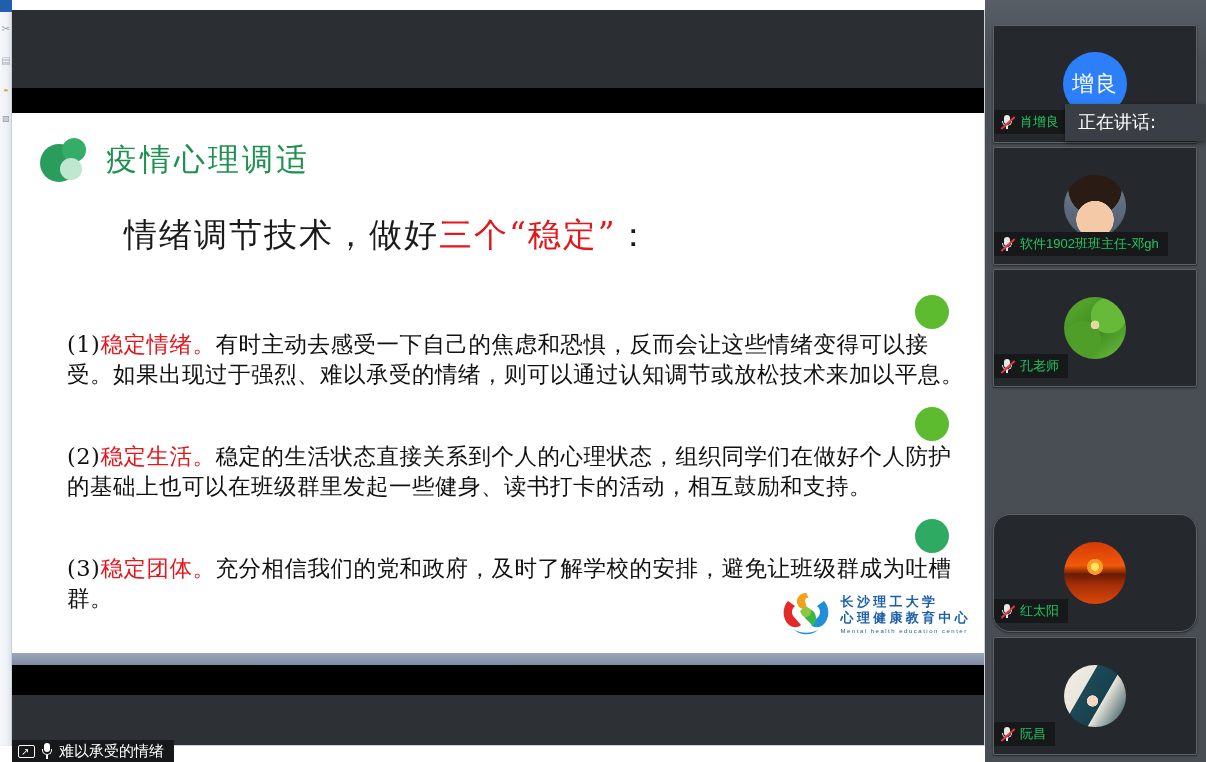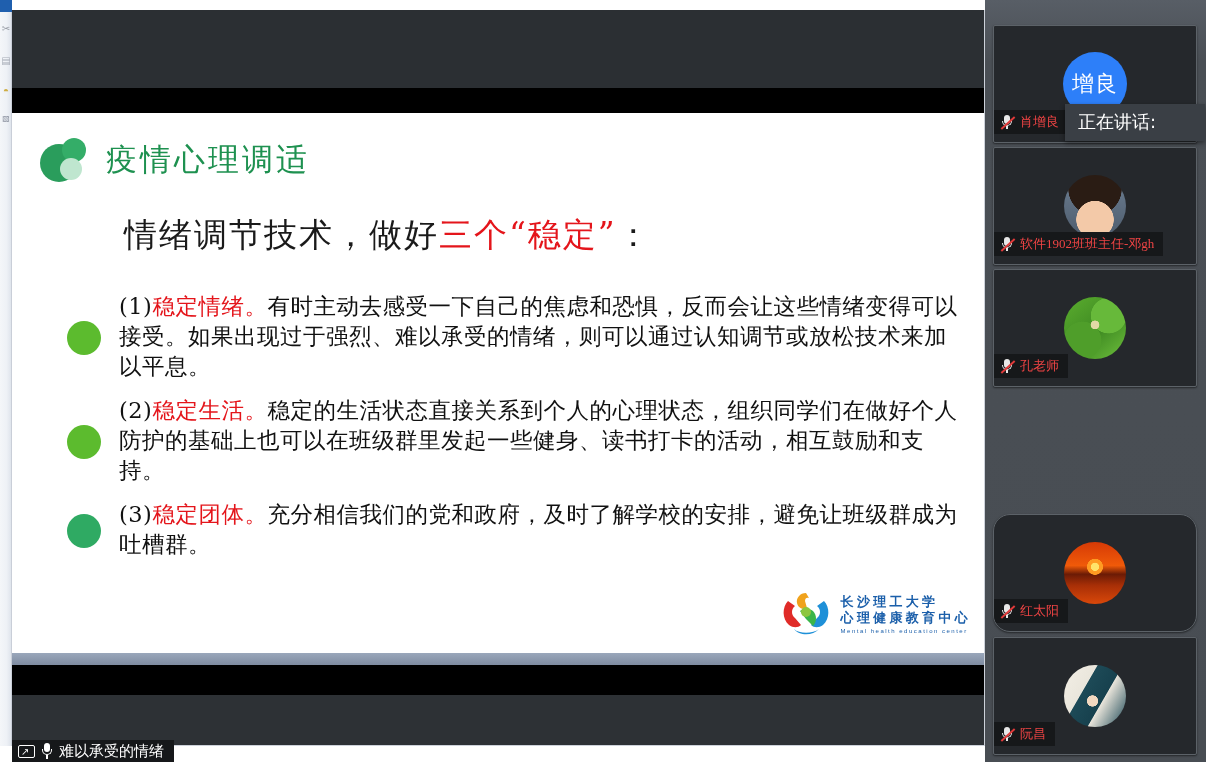--- a/index.html
+++ b/index.html
@@ -97,21 +97,21 @@
 
   .slide-subtitle {
     position: absolute; left: 112px; top: 100px;
     font-family: "DejaVu Serif", "Liberation Serif", serif;
     font-size: 33px; color: #1a1a1a; letter-spacing: 2px;
     white-space: nowrap;
   }
   .slide-subtitle .red { color: #e4151b; }
 
   .bullets { position: absolute; left: 55px; top: 178px; width: 900px; }
-  .bullet-row { display: flex; align-items: center; margin-bottom: 14px; }
+  .bullet-row { display: flex; align-items: flex-end; margin-bottom: 14px; flex-direction: column; }
   .dot {
     flex: none; width: 34px; height: 34px; border-radius: 50%;
     margin-right: 18px; margin-top: 4px;
   }
   .dot.lime { background: #5cbb2e; }
   .dot.green { background: #2faa63; }
   .bullet-text {
     font-family: "DejaVu Serif", "Liberation Serif", serif;
     font-size: 22.5px; line-height: 30px; color: #111;
     letter-spacing: 0.5px;
@@ -234,22 +234,22 @@
       linear-gradient(120deg, #f3efe6 0%, #eae6dc 34%, #1d4a57 35%, #17414e 60%, #e8e4da 61%, #1b4755 100%);
   }
   .name-bar {
     position: absolute; left: 0; bottom: 8px;
     height: 24px; background: #16181a;
     display: flex; align-items: center; gap: 5px;
     padding: 0 9px 0 6px;
     max-width: 100%;
   }
   .name-bar .nm {
-    font-family: Liberation Serif, serif;
-    font-size: 13px; color: #ef4444; white-space: nowrap;
+    font-family: Liberation Sans, sans-serif;
+    font-size: 13px; color: #22c55e; white-space: nowrap;
   }
   .mic-muted { position: relative; width: 15px; height: 16px; flex: none; }
   .mic-muted .cap {
     position: absolute; left: 4px; top: 1px; width: 6px; height: 9px;
     background: #e8e8e8; border-radius: 3px;
   }
   .mic-muted .arc {
     position: absolute; left: 2px; top: 7px; width: 10px; height: 5px;
     border: 1.5px solid #e8e8e8; border-top: none; border-radius: 0 0 6px 6px;
   }

